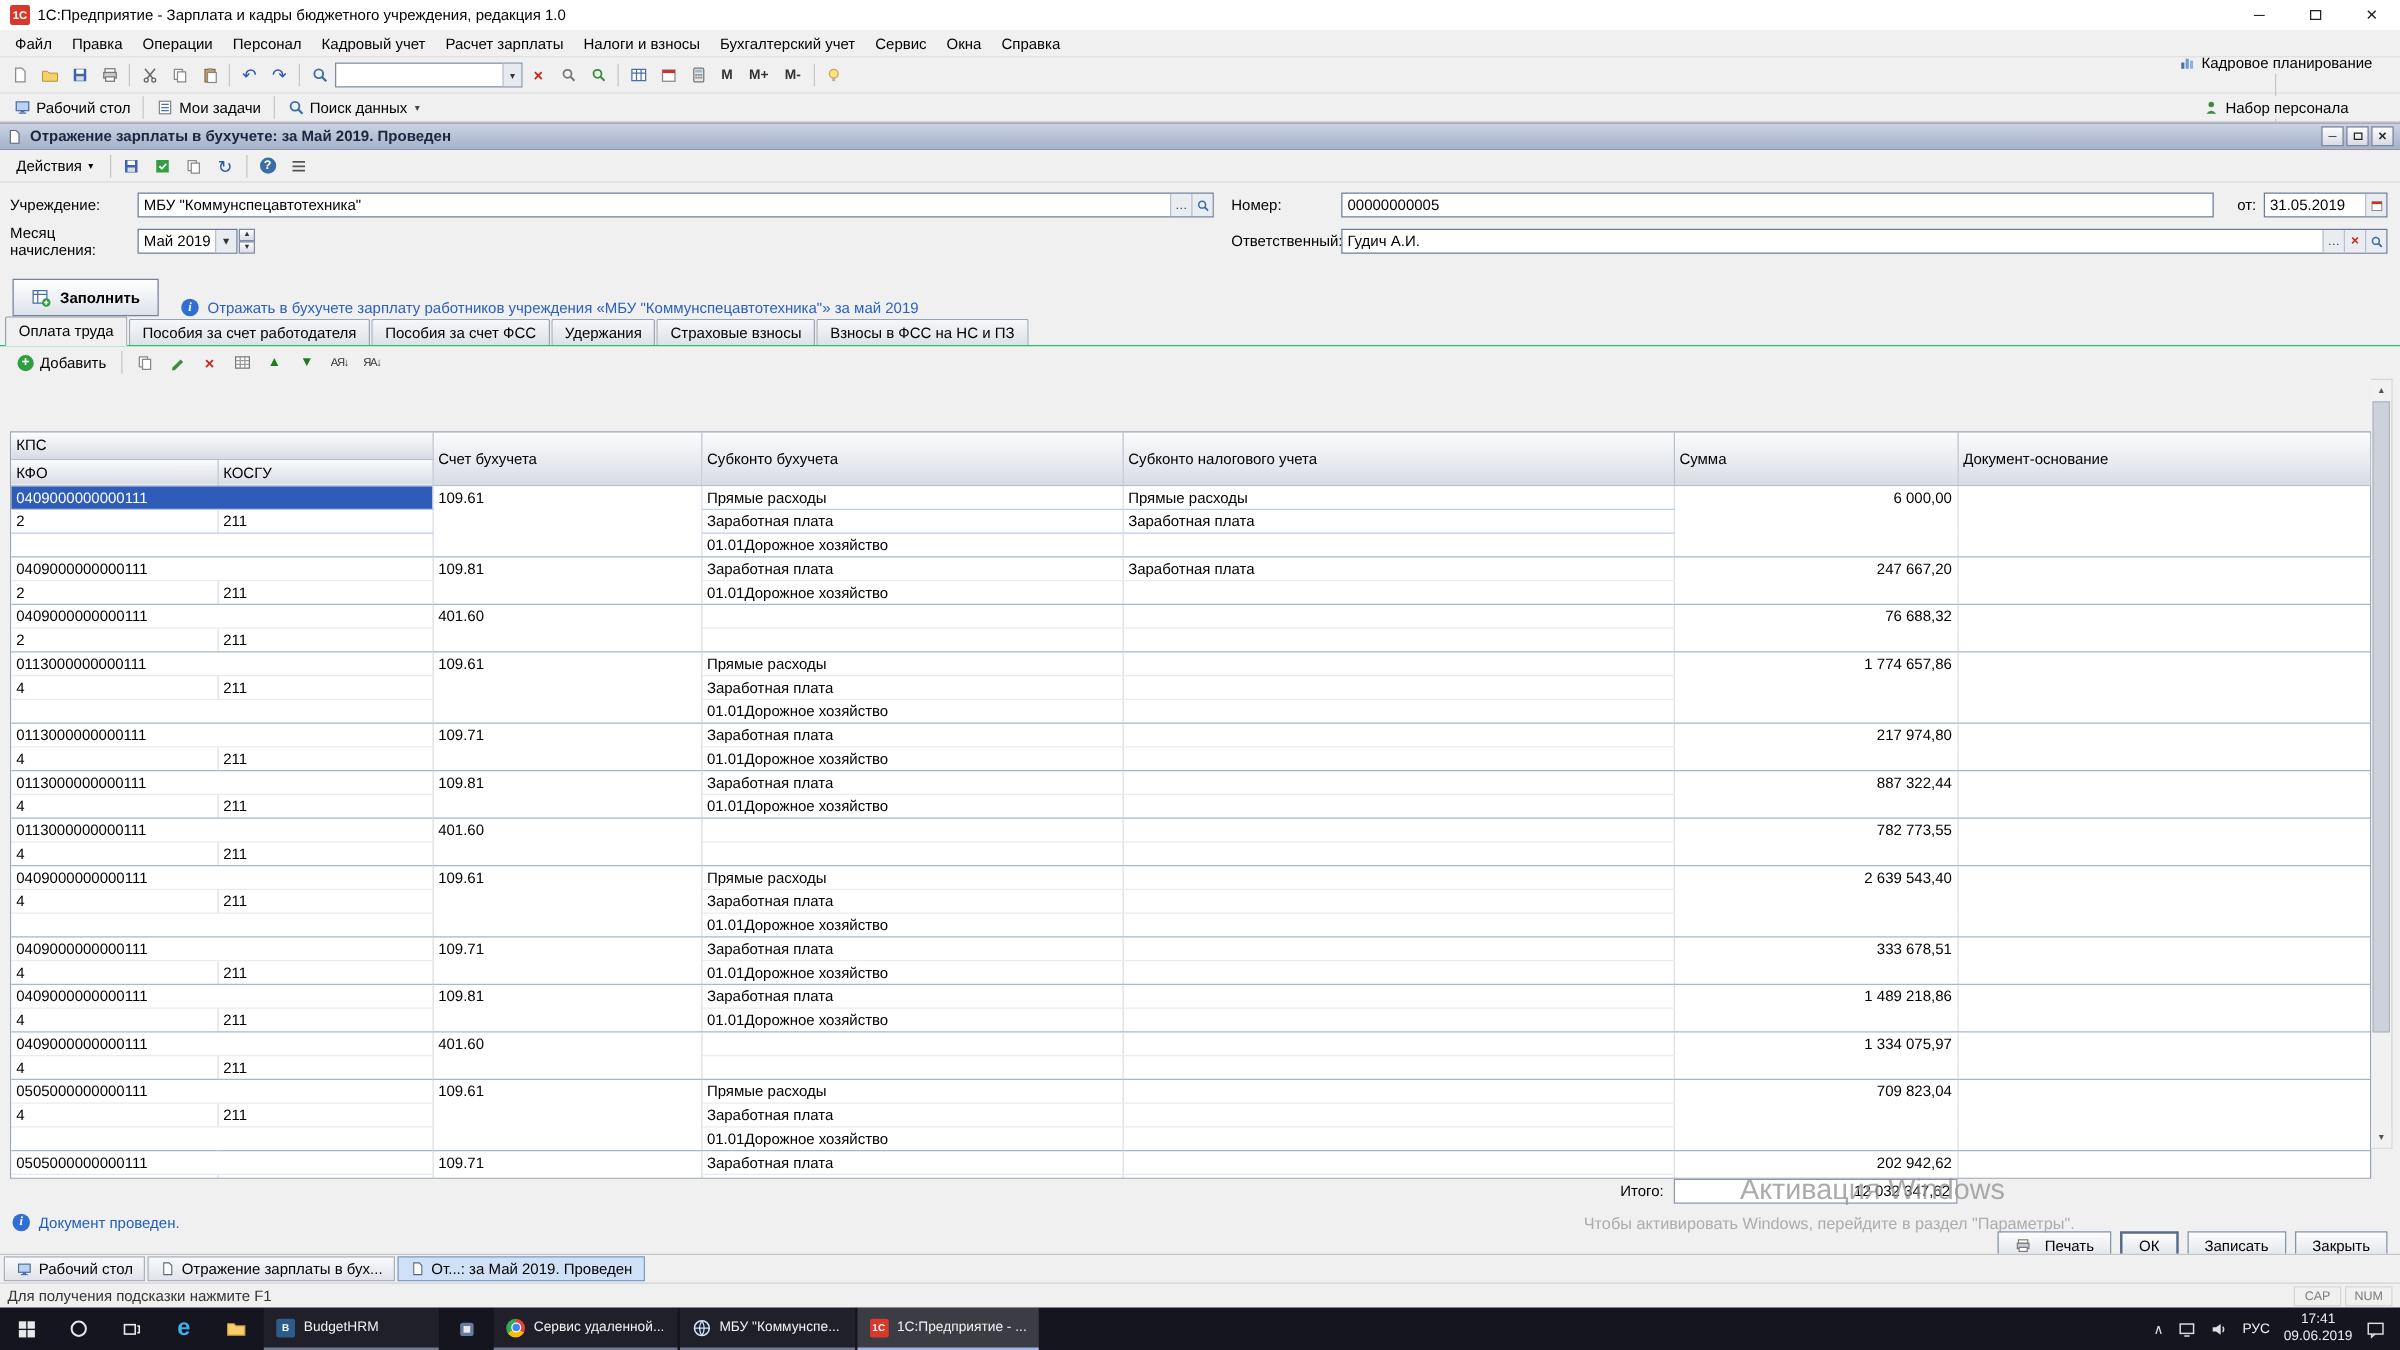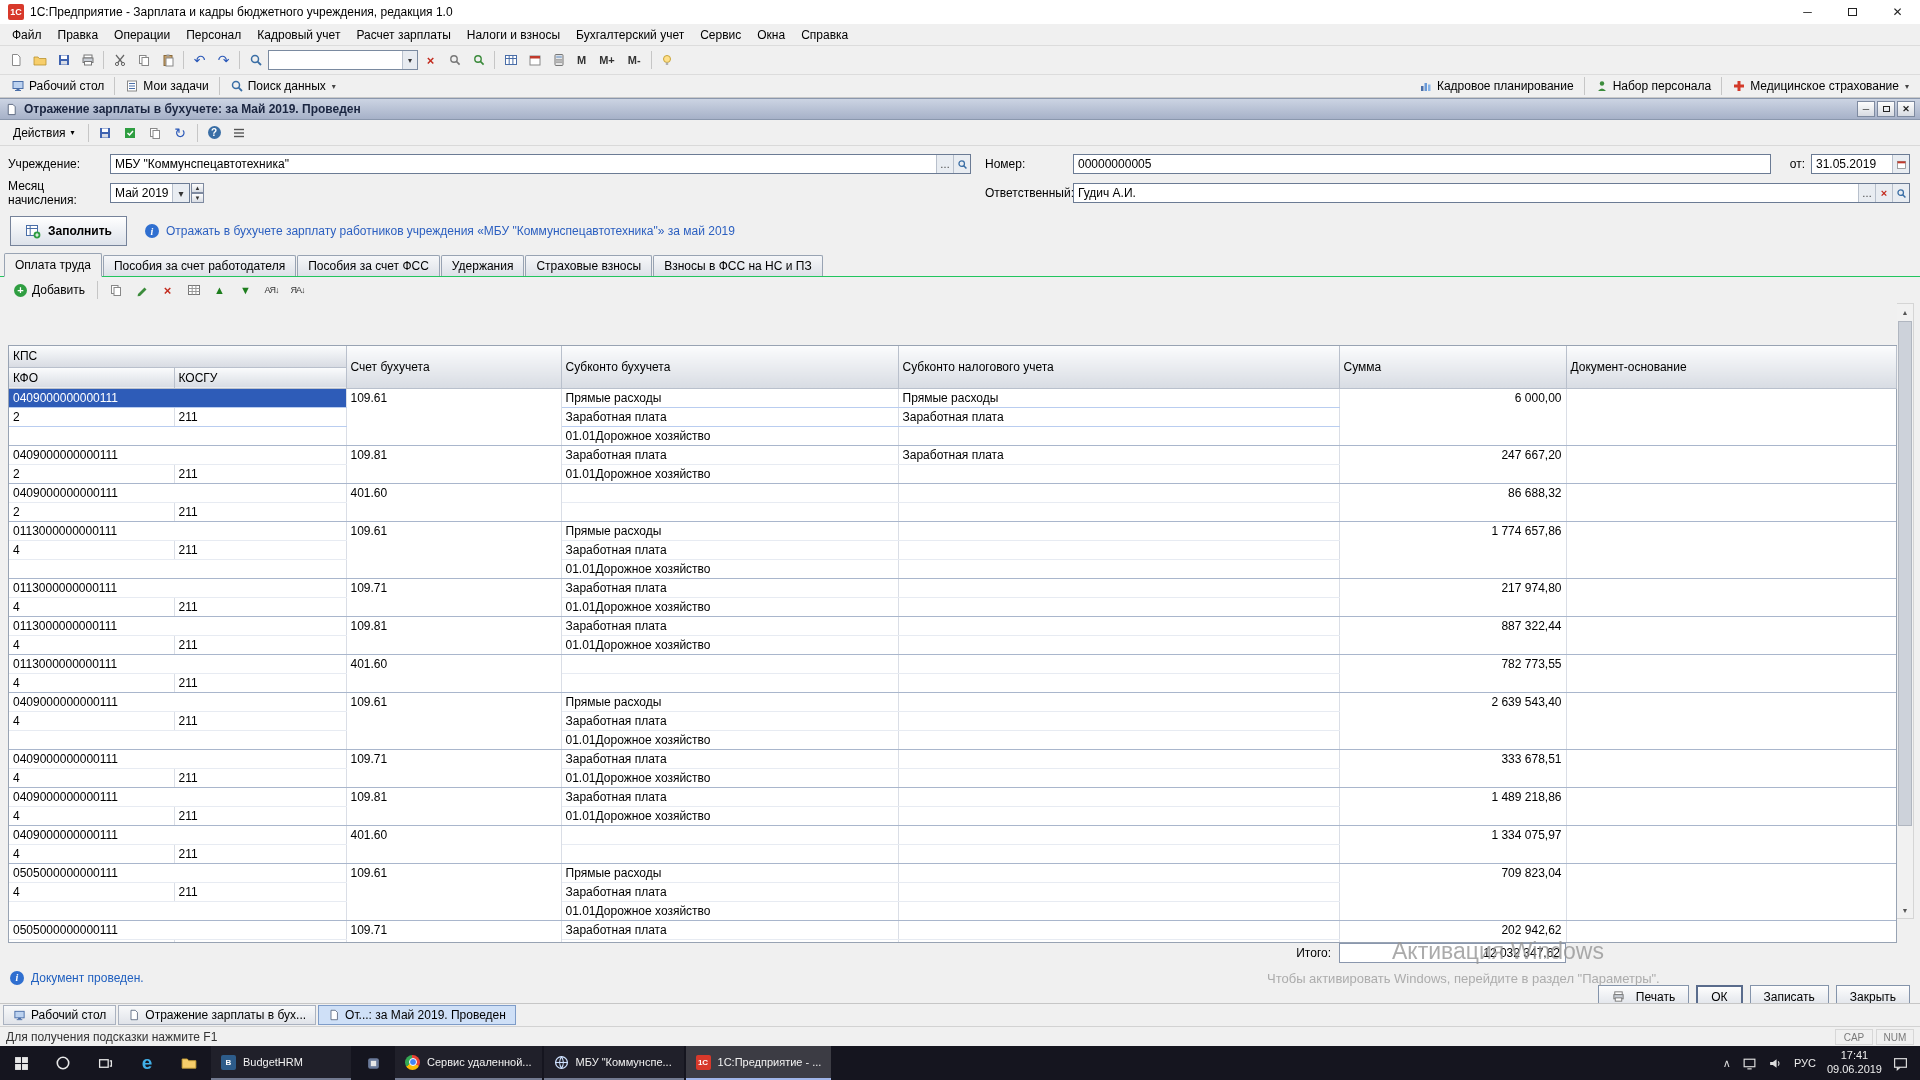--- a/index.html
+++ b/index.html
@@ -21,21 +21,21 @@
   .tbtn { width:23px; height:22px; display:flex; align-items:center; justify-content:center; border:1px solid transparent; border-radius:2px; }
   .tbtn.txt { width:auto; padding:0 5px; font-size:11px; font-weight:bold; color:#333; }
   .tsep { width:1px; height:18px; background:#c6c6c6; margin:0 3px; }
   .tcombo { width:150px; height:20px; background:#fff; border:1px solid #7a8aa0; display:flex; align-items:center; }
   .tcombo .car { margin-left:auto; width:15px; height:100%; display:flex; align-items:center; justify-content:center; background:#e7ebf0; border-left:1px solid #b9c2ce; font-size:8px; color:#333; }
   .redx { color:#c32b1e; font-weight:bold; font-size:13px; }
   .glyph { font-size:14px; color:#2a58b8; }
   .panelbar { height:23px; display:flex; align-items:center; padding:0 4px; background:#f0f0f0; border-bottom:1px solid #c9c9c9; flex:0 0 auto;}
   .pbtn { display:flex; align-items:center; gap:4px; padding:2px 7px; }
   .pbtn .dd { font-size:8px; color:#444; margin-left:2px; }
-  .pright { margin-left:auto; display:flex; align-items:center; }
+  .pright { margin-left:auto; display:flex; align-items:center;flex-direction:column; }
 
   
   .docwin { flex:1 1 auto; display:flex; flex-direction:column; background:#f0f0f0; min-height:0; }
   .doc-titlebar { height:22px; flex:0 0 auto; background:linear-gradient(180deg,#ccd4e3 0%,#a6b1c8 100%); border-top:1px solid #8a97ad; border-bottom:1px solid #8a97ad; display:flex; align-items:center; gap:6px; padding:0 5px; font-weight:bold; color:#1a2540;}
   .doc-controls { margin-left:auto; display:flex; gap:2px; }
   .dc-btn { width:18px; height:16px; background:linear-gradient(#fdfdfd,#d7dbe2); border:1px solid #7e8aa0; display:flex; align-items:center; justify-content:center; font-size:9px; color:#222; }
   .dc-btn .sq { width:7px; height:6px; }
   .doc-toolbar { height:26px; flex:0 0 auto; display:flex; align-items:center; gap:2px; padding:0 5px; border-bottom:1px solid #d9d9d9; }
   .actions-btn { display:flex; align-items:center; gap:5px; padding:2px 8px; }
   .actions-btn .dd { font-size:8px; }
@@ -51,21 +51,21 @@
   .field .val { flex:1; overflow:hidden; }
   .fbtn { width:17px; height:18px; flex:0 0 auto; border-left:1px solid #b8c0cc; background:#e9edf2; display:flex; align-items:center; justify-content:center; font-size:10px; color:#333; }
   .f-inst { flex:1; }
   .f-num { flex:1; margin-right:8px; }
   .f-date { width:99px; }
   .f-month { width:80px; }
   .f-resp { flex:1; }
   .spin { width:13px; height:20px; margin-left:1px; display:flex; flex-direction:column; }
   .spin span { flex:1; font-size:6px; display:flex; align-items:center; justify-content:center; background:linear-gradient(#fdfdfd,#d9dde4); border:1px solid #7e8aa0; color:#333;}
 
-  .fill-row { flex:0 0 auto; height:44px; display:flex; align-items:center; gap:18px; padding:0 10px; }
+  .fill-row { flex:0 0 auto; height:44px; display:flex; align-items:flex-end; gap:18px; padding:0 10px; }
   .fill-btn { height:30px; display:flex; align-items:center; gap:7px; padding:0 14px; border:1px solid #76839a; background:linear-gradient(#ffffff,#dde2ea); font-weight:bold; }
   .hint { display:flex; align-items:center; gap:7px; color:#2b5fc0; }
   .info-ico { width:14px; height:14px; border-radius:50%; background:#2f6fd0; color:#fff; font-style:italic; font-weight:bold; font-size:10px; display:flex; align-items:center; justify-content:center; font-family:"Liberation Serif", serif; flex:0 0 auto;}
 
   .tabs { flex:0 0 auto; height:24px; display:flex; align-items:flex-end; padding:0 4px; border-bottom:1px solid #22c55e; }
   .tab { height:21px; display:flex; align-items:center; padding:0 10px; border:1px solid #98a3b3; border-bottom:none; border-radius:2px 2px 0 0; background:linear-gradient(#f6f7f9,#dde1e8); margin-right:1px; white-space:nowrap;}
   .tab.active { height:24px; background:#f0f0f0; margin-bottom:-1px; border-bottom:1px solid #f0f0f0; }
 
   .gridbar { flex:0 0 auto; height:26px; display:flex; align-items:center; gap:3px; padding:0 8px; }
   .gb-add { display:flex; align-items:center; gap:5px; padding:2px 6px; }
@@ -661,21 +661,21 @@
                     <td class="c-kfo ge">2</td>
                     <td class="c-kosgu ge">211</td>
                     <td class="c-sub ge">01.01Дорожное хозяйство</td>
                     <td class="c-subtax ge"></td>
                   </tr>
                   <tr>
                     <td class="c-kps" colspan="2">0409000000000111</td>
                     <td class="c-acc" rowspan="2">401.60</td>
                     <td class="c-sub"></td>
                     <td class="c-subtax"></td>
-                    <td class="c-sum" rowspan="2">86 688,32</td>
+                    <td class="c-sum" rowspan="2">76 688,32</td>
                     <td class="c-doc" rowspan="2"></td>
                   </tr>
                   <tr>
                     <td class="c-kfo ge">2</td>
                     <td class="c-kosgu ge">211</td>
                     <td class="c-sub ge"></td>
                     <td class="c-subtax ge"></td>
                   </tr>
                   <tr>
                     <td class="c-kps" colspan="2">0113000000000111</td>

